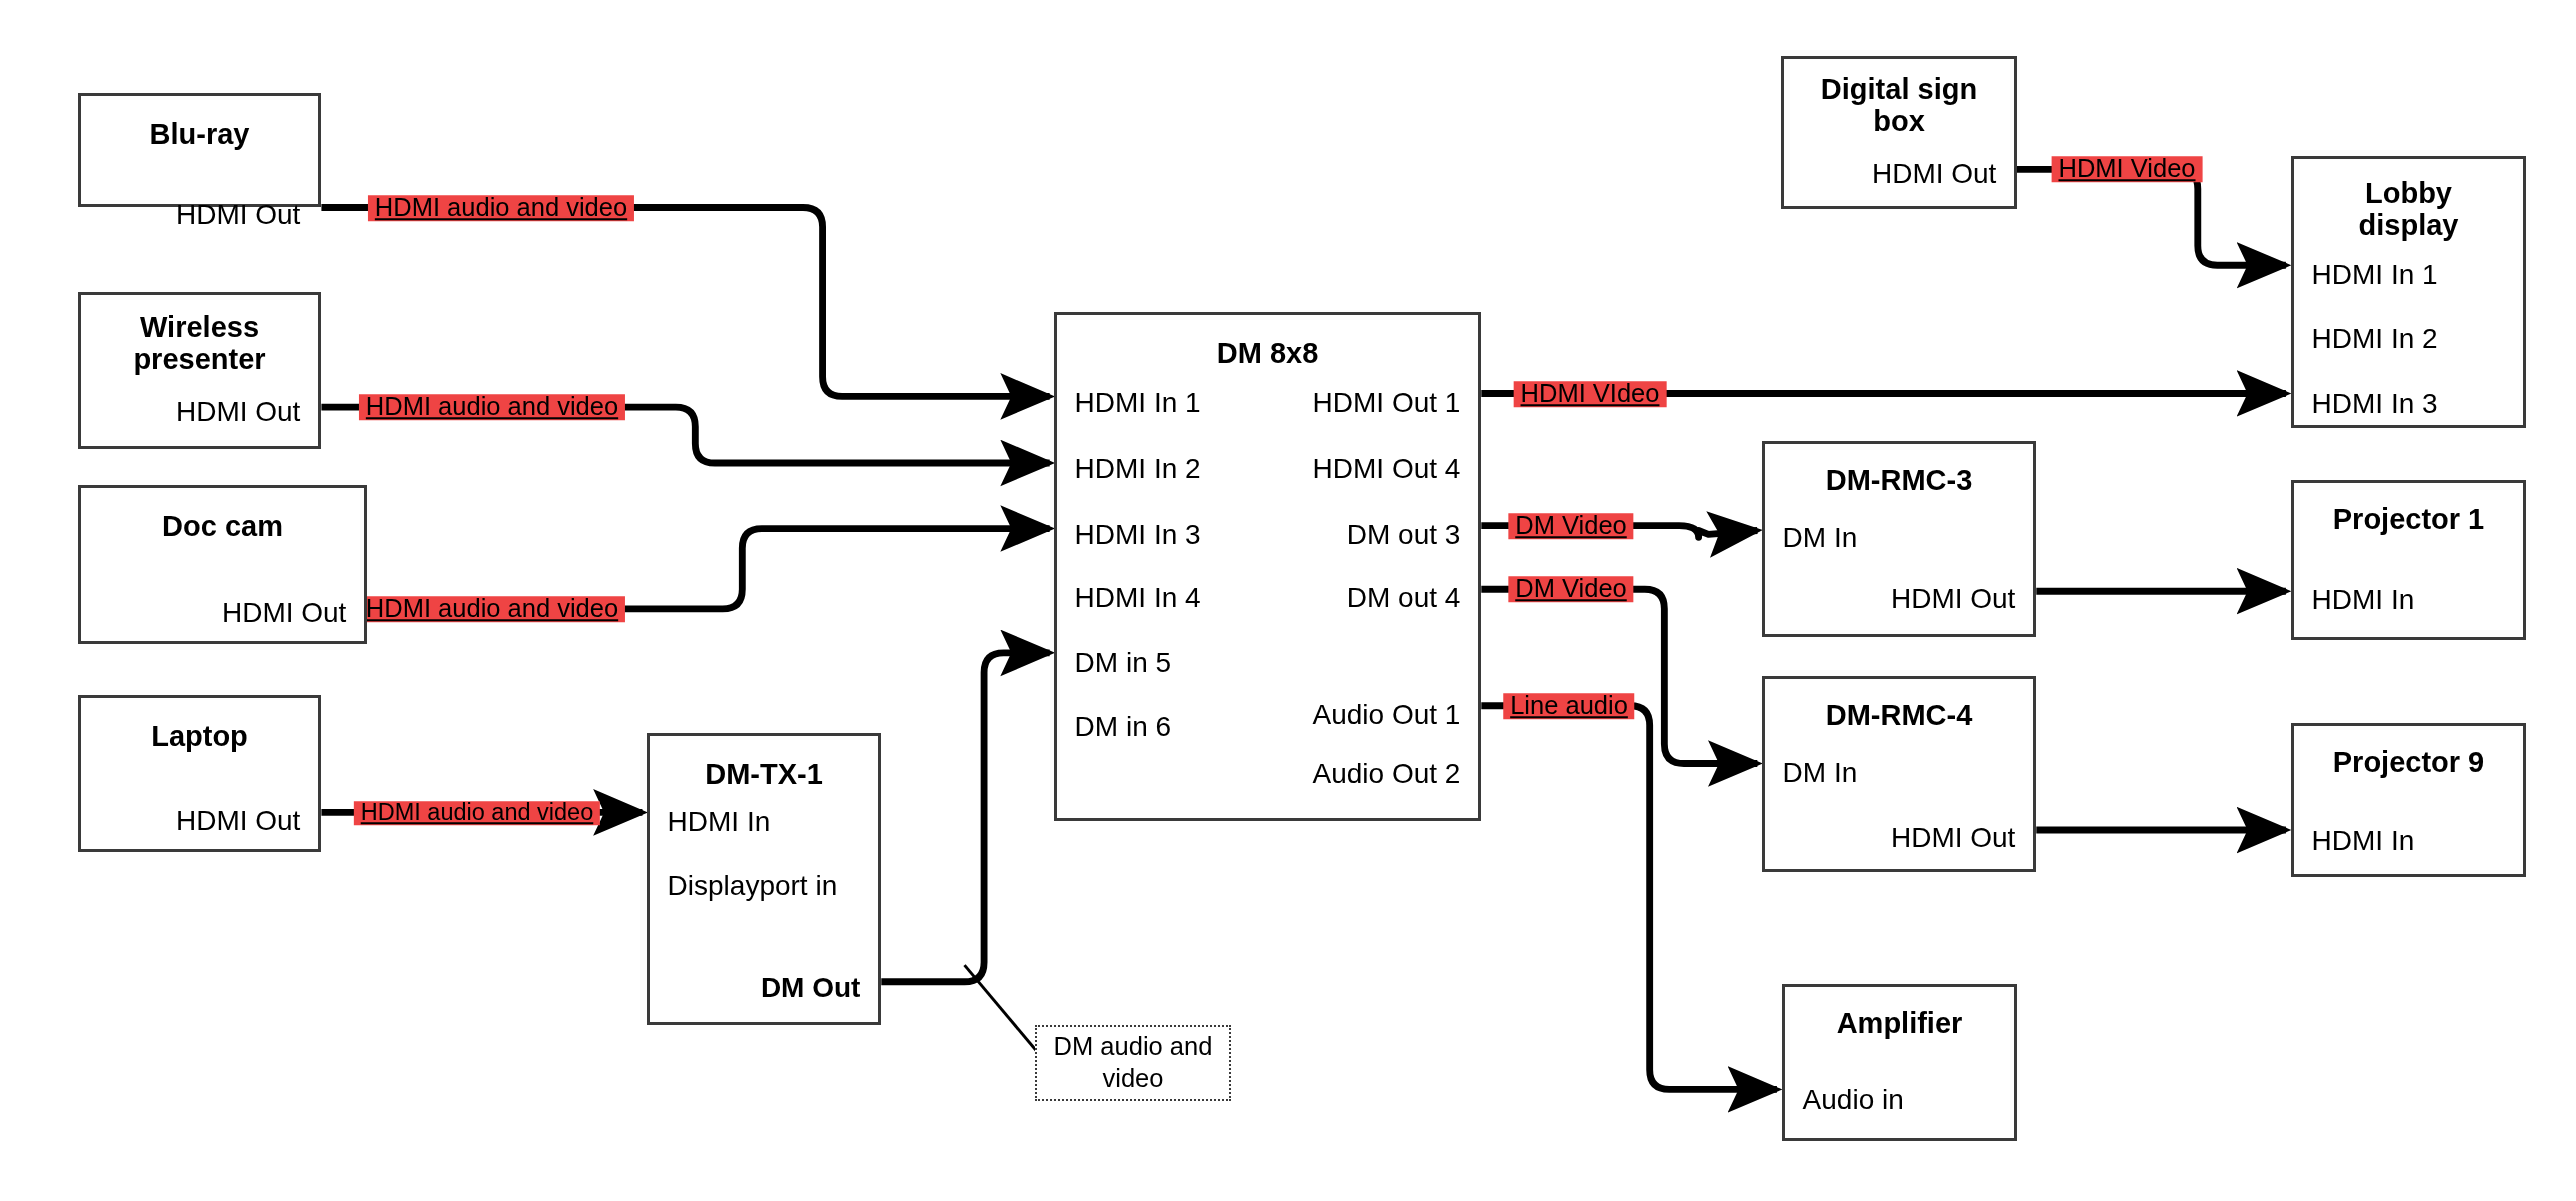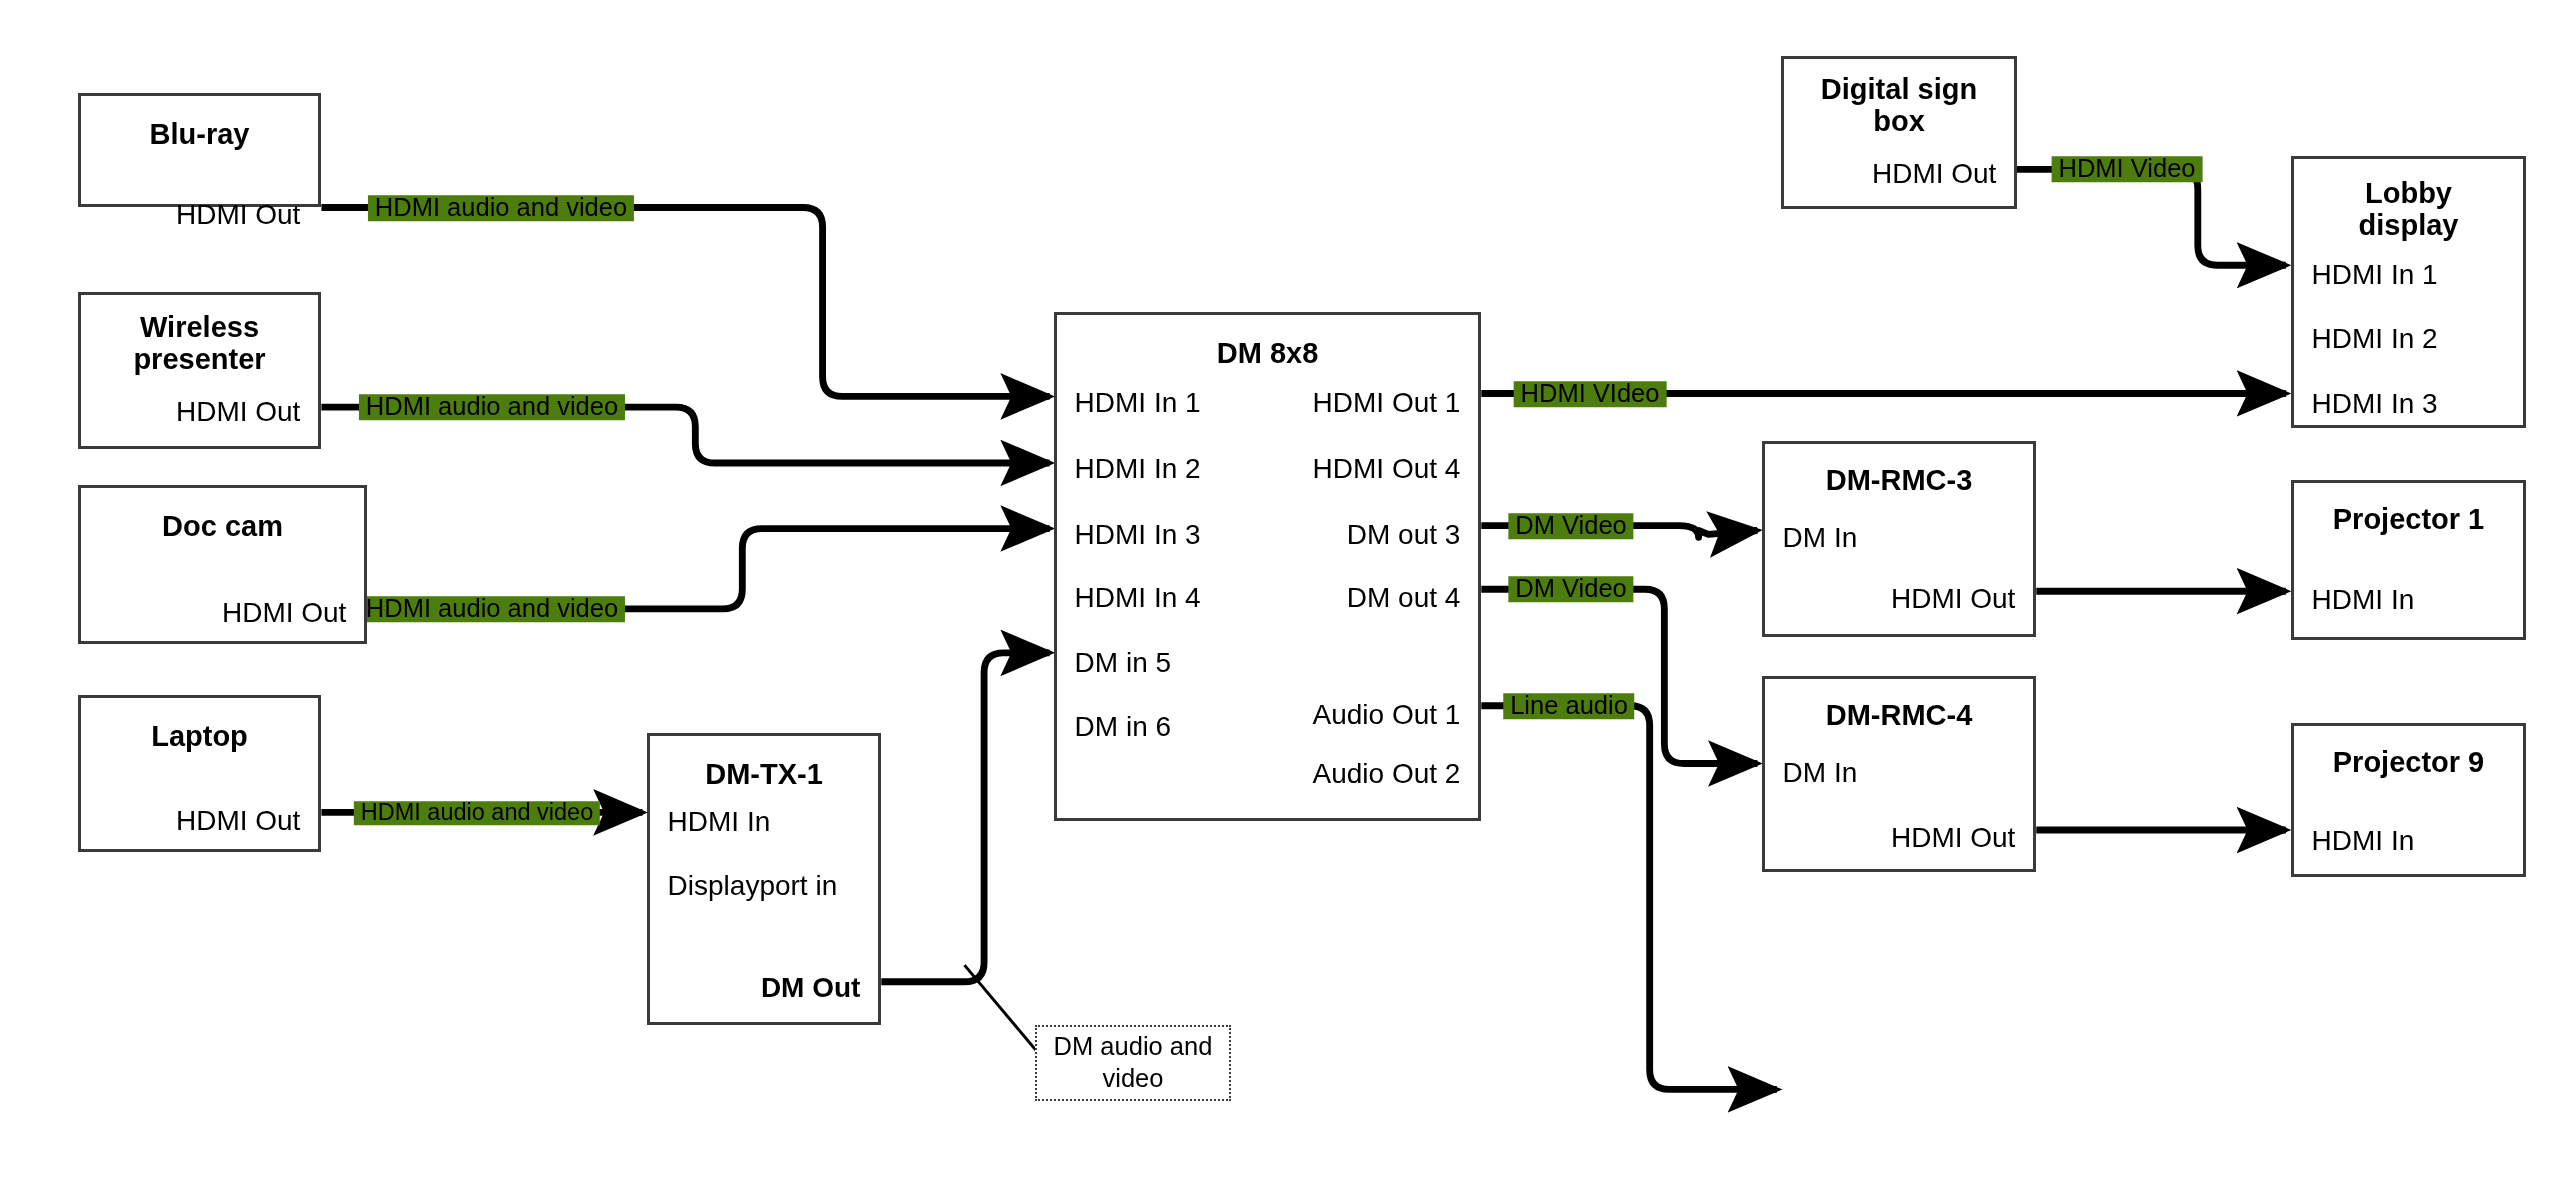--- a/index.html
+++ b/index.html
@@ -70,26 +70,27 @@
     position:absolute;
     left:0; top:0;
     width:2576px;
     height:1201px;
     z-index:2;
     pointer-events:none;
   }
   .wlabel{
     position:absolute;
     transform:translate(-50%,-50%);
-    background:#4d7c0f;
+    background:#ef4444;
     padding:0 6.9px;
     font-size:25.5px;
     color:#000;
     white-space:nowrap;
     line-height:1;
+    text-decoration:underline;
   }
   .wlabel.small{ font-size:23.5px; }
 </style>
 </head>
 <body>
 
 <div id="canvas">
 
   <svg id="wires" viewBox="0 0 2631 1227" xmlns="http://www.w3.org/2000/svg">
     <defs>
@@ -216,15 +217,19 @@
   <div class="node" style="left:2291px; top:480px; width:235px; height:160px;">
     <div class="node-title" style="top:19.6px;">Projector 1</div>
     <div class="port left" style="top:103px;">HDMI In</div>
   </div>
 
   <div class="node" style="left:2291px; top:723px; width:235px; height:154px;">
     <div class="node-title" style="top:19.6px;">Projector 9</div>
     <div class="port left" style="top:101px;">HDMI In</div>
   </div>
 
+  <div class="node" style="left:1782px; top:984px; width:235px; height:157px;">
+    <div class="node-title" style="top:19.6px;">Amplifier</div>
+    <div class="port left" style="top:99px;">Audio in</div>
+  </div>
 
 </div>
 
 
 </body></html>

